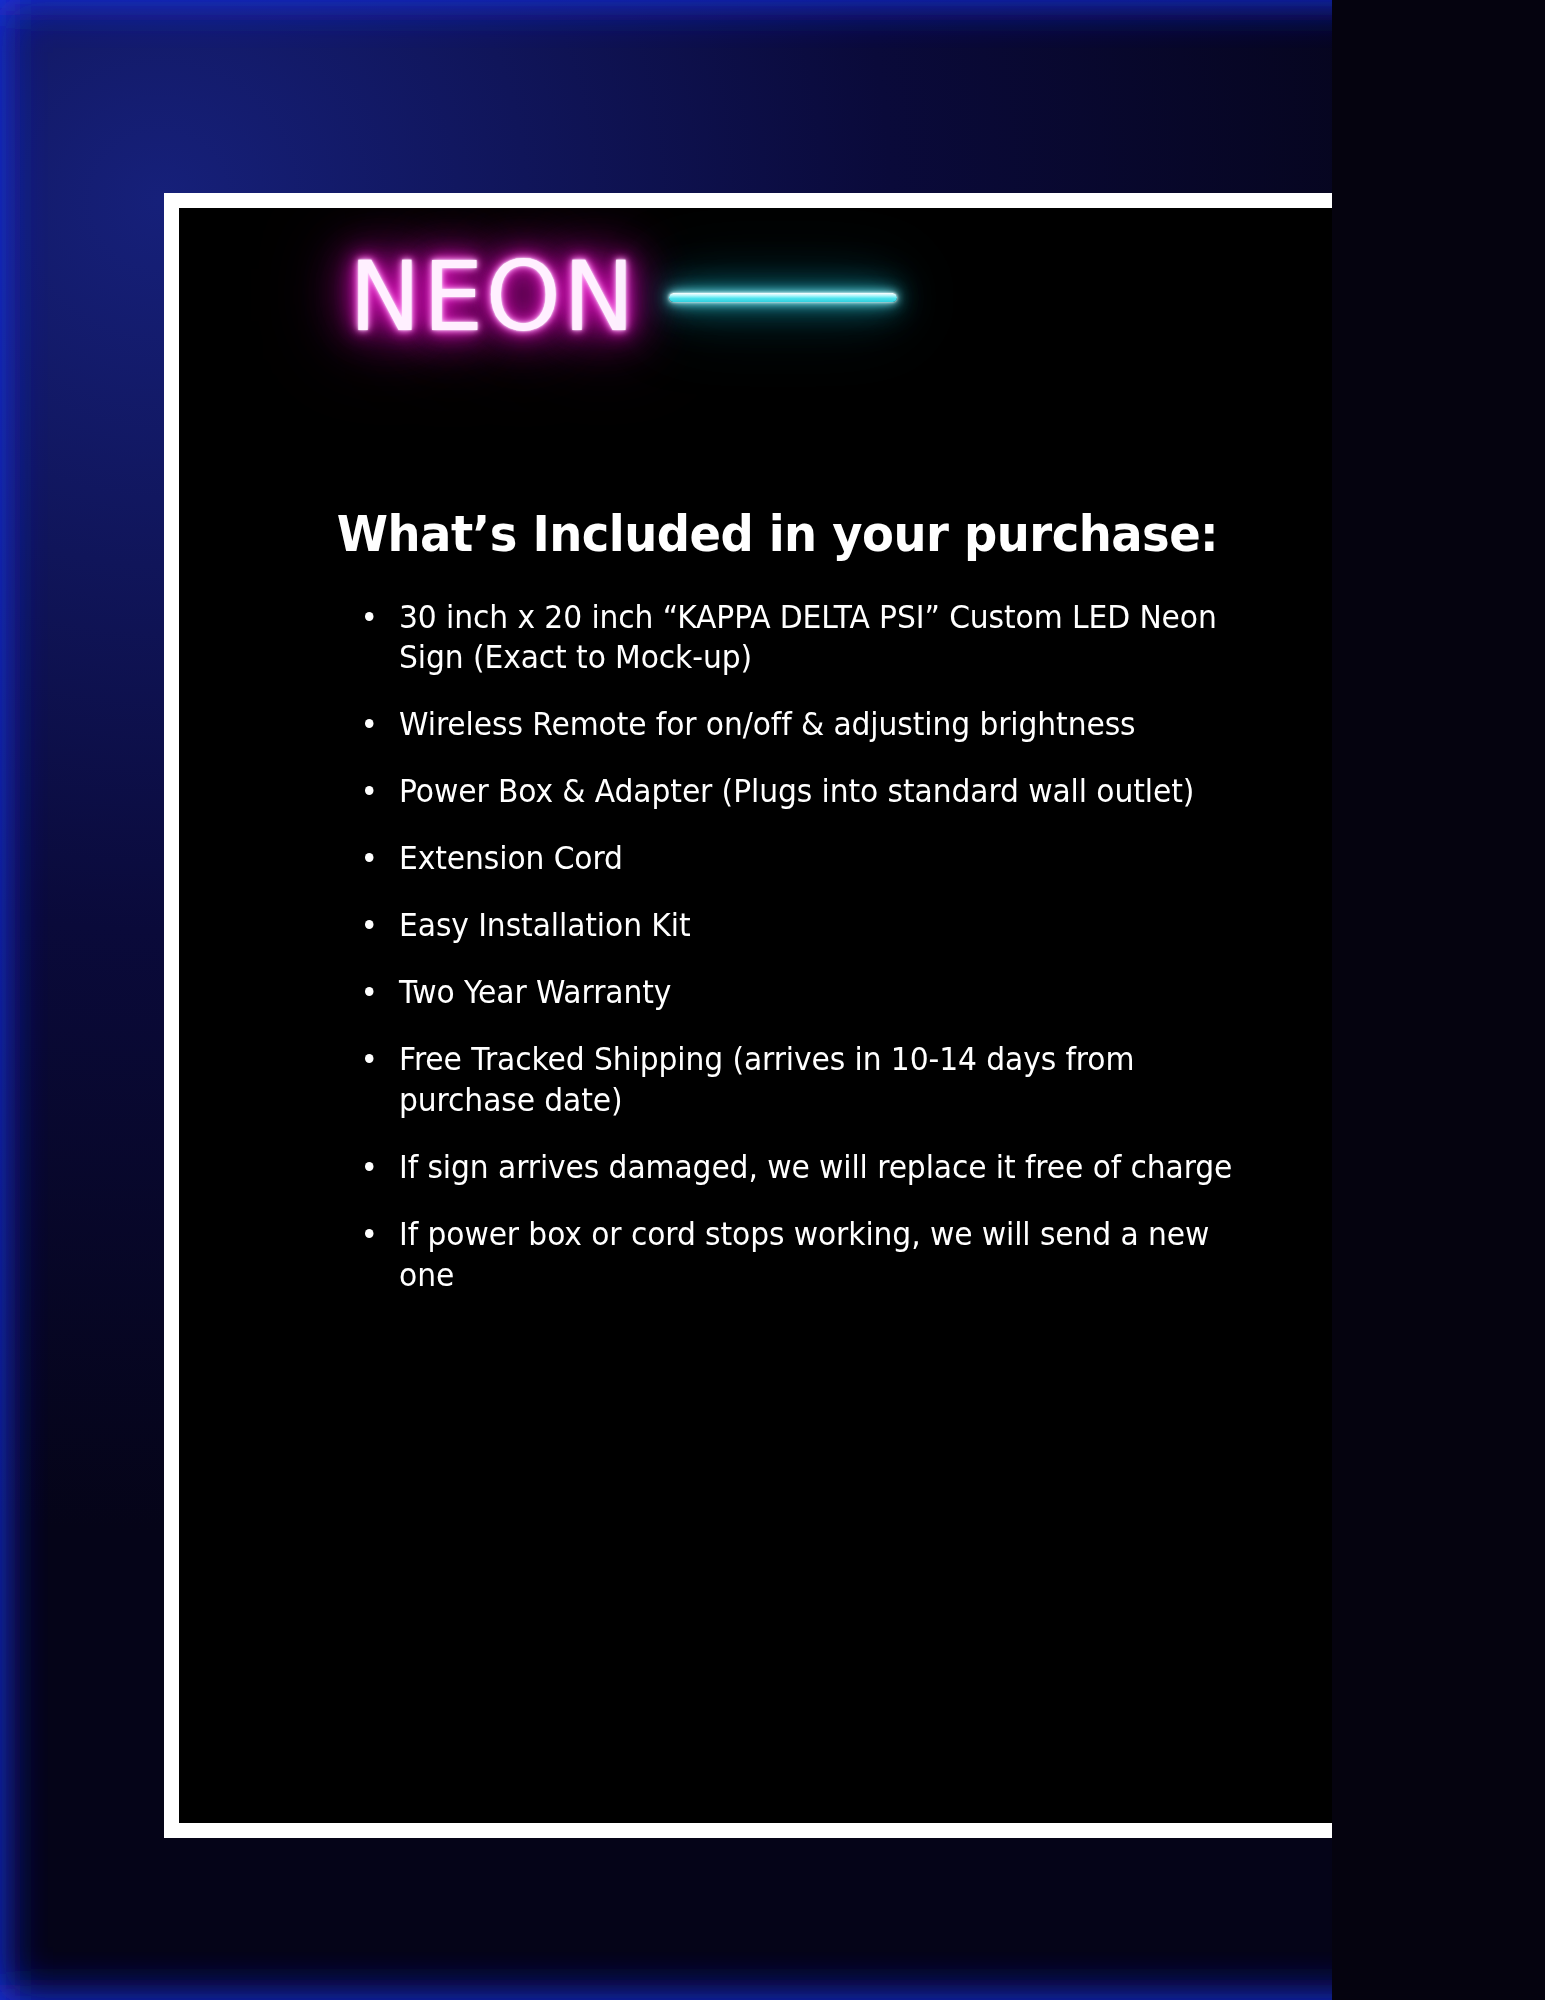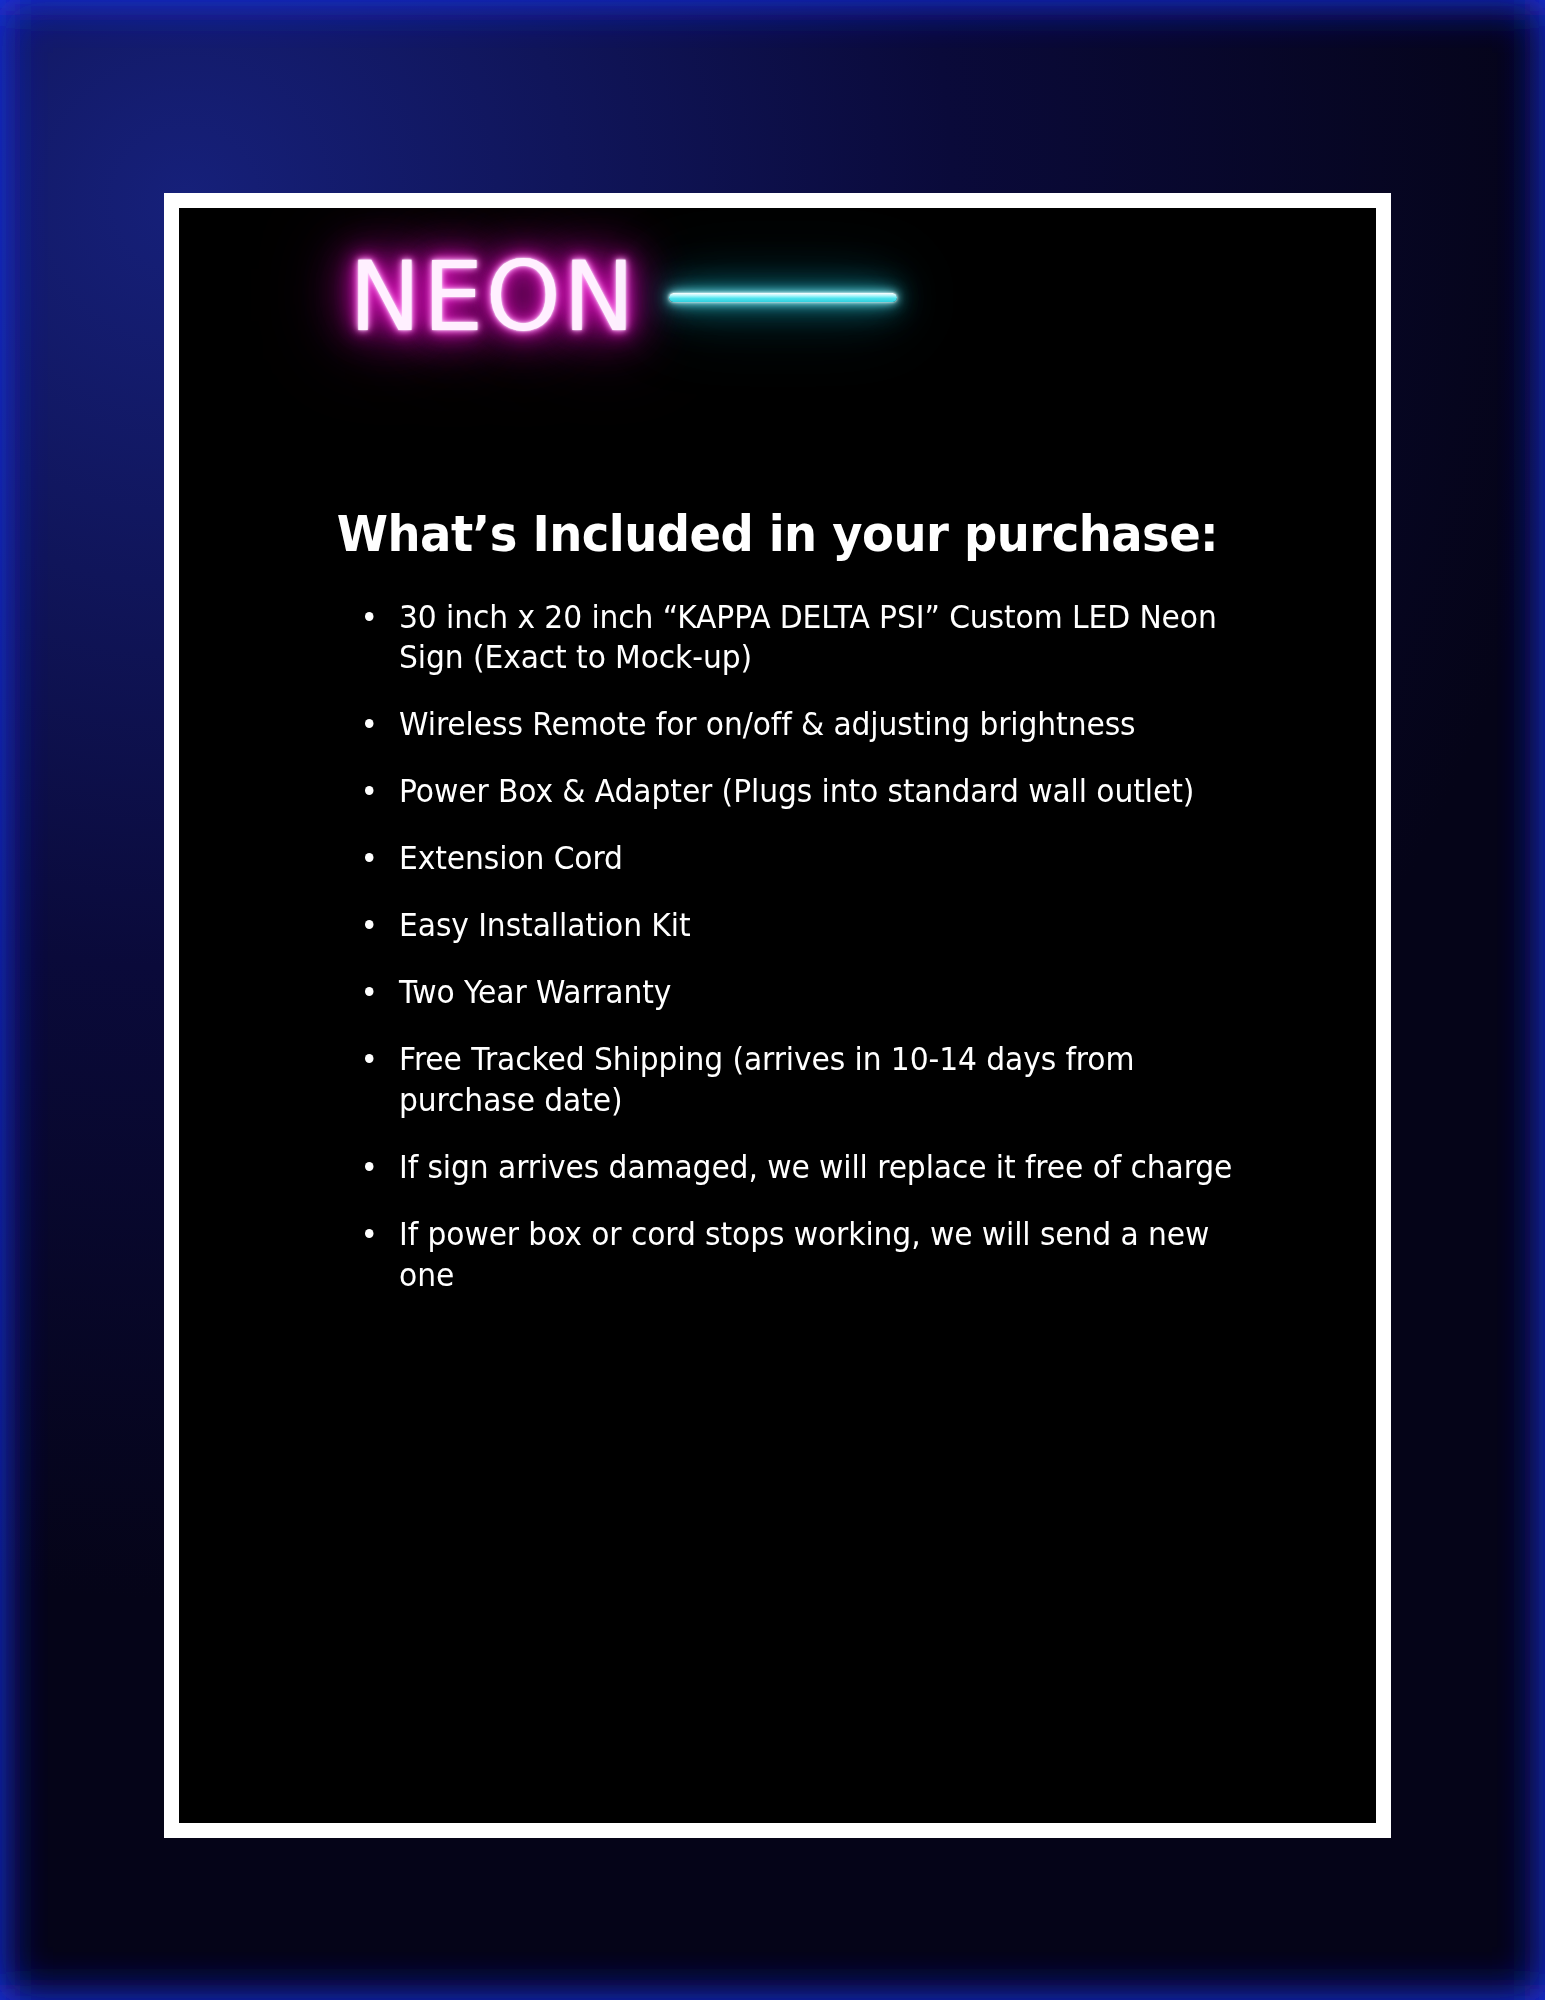--- a/index.html
+++ b/index.html
@@ -10,21 +10,21 @@
   body {
     width: 1545px;
     height: 2000px;
     overflow: hidden;
     font-family: "Liberation Sans", sans-serif;
   }
 
   
   #page {
     position: relative;
-    width: 1545px;
+    width: 1332px;
     height: 2000px;
     overflow: hidden;
     background: #f0abfc;
   }
 
   #neon-bg {
     position: absolute;
     inset: 0;
     overflow: hidden;
     background:

